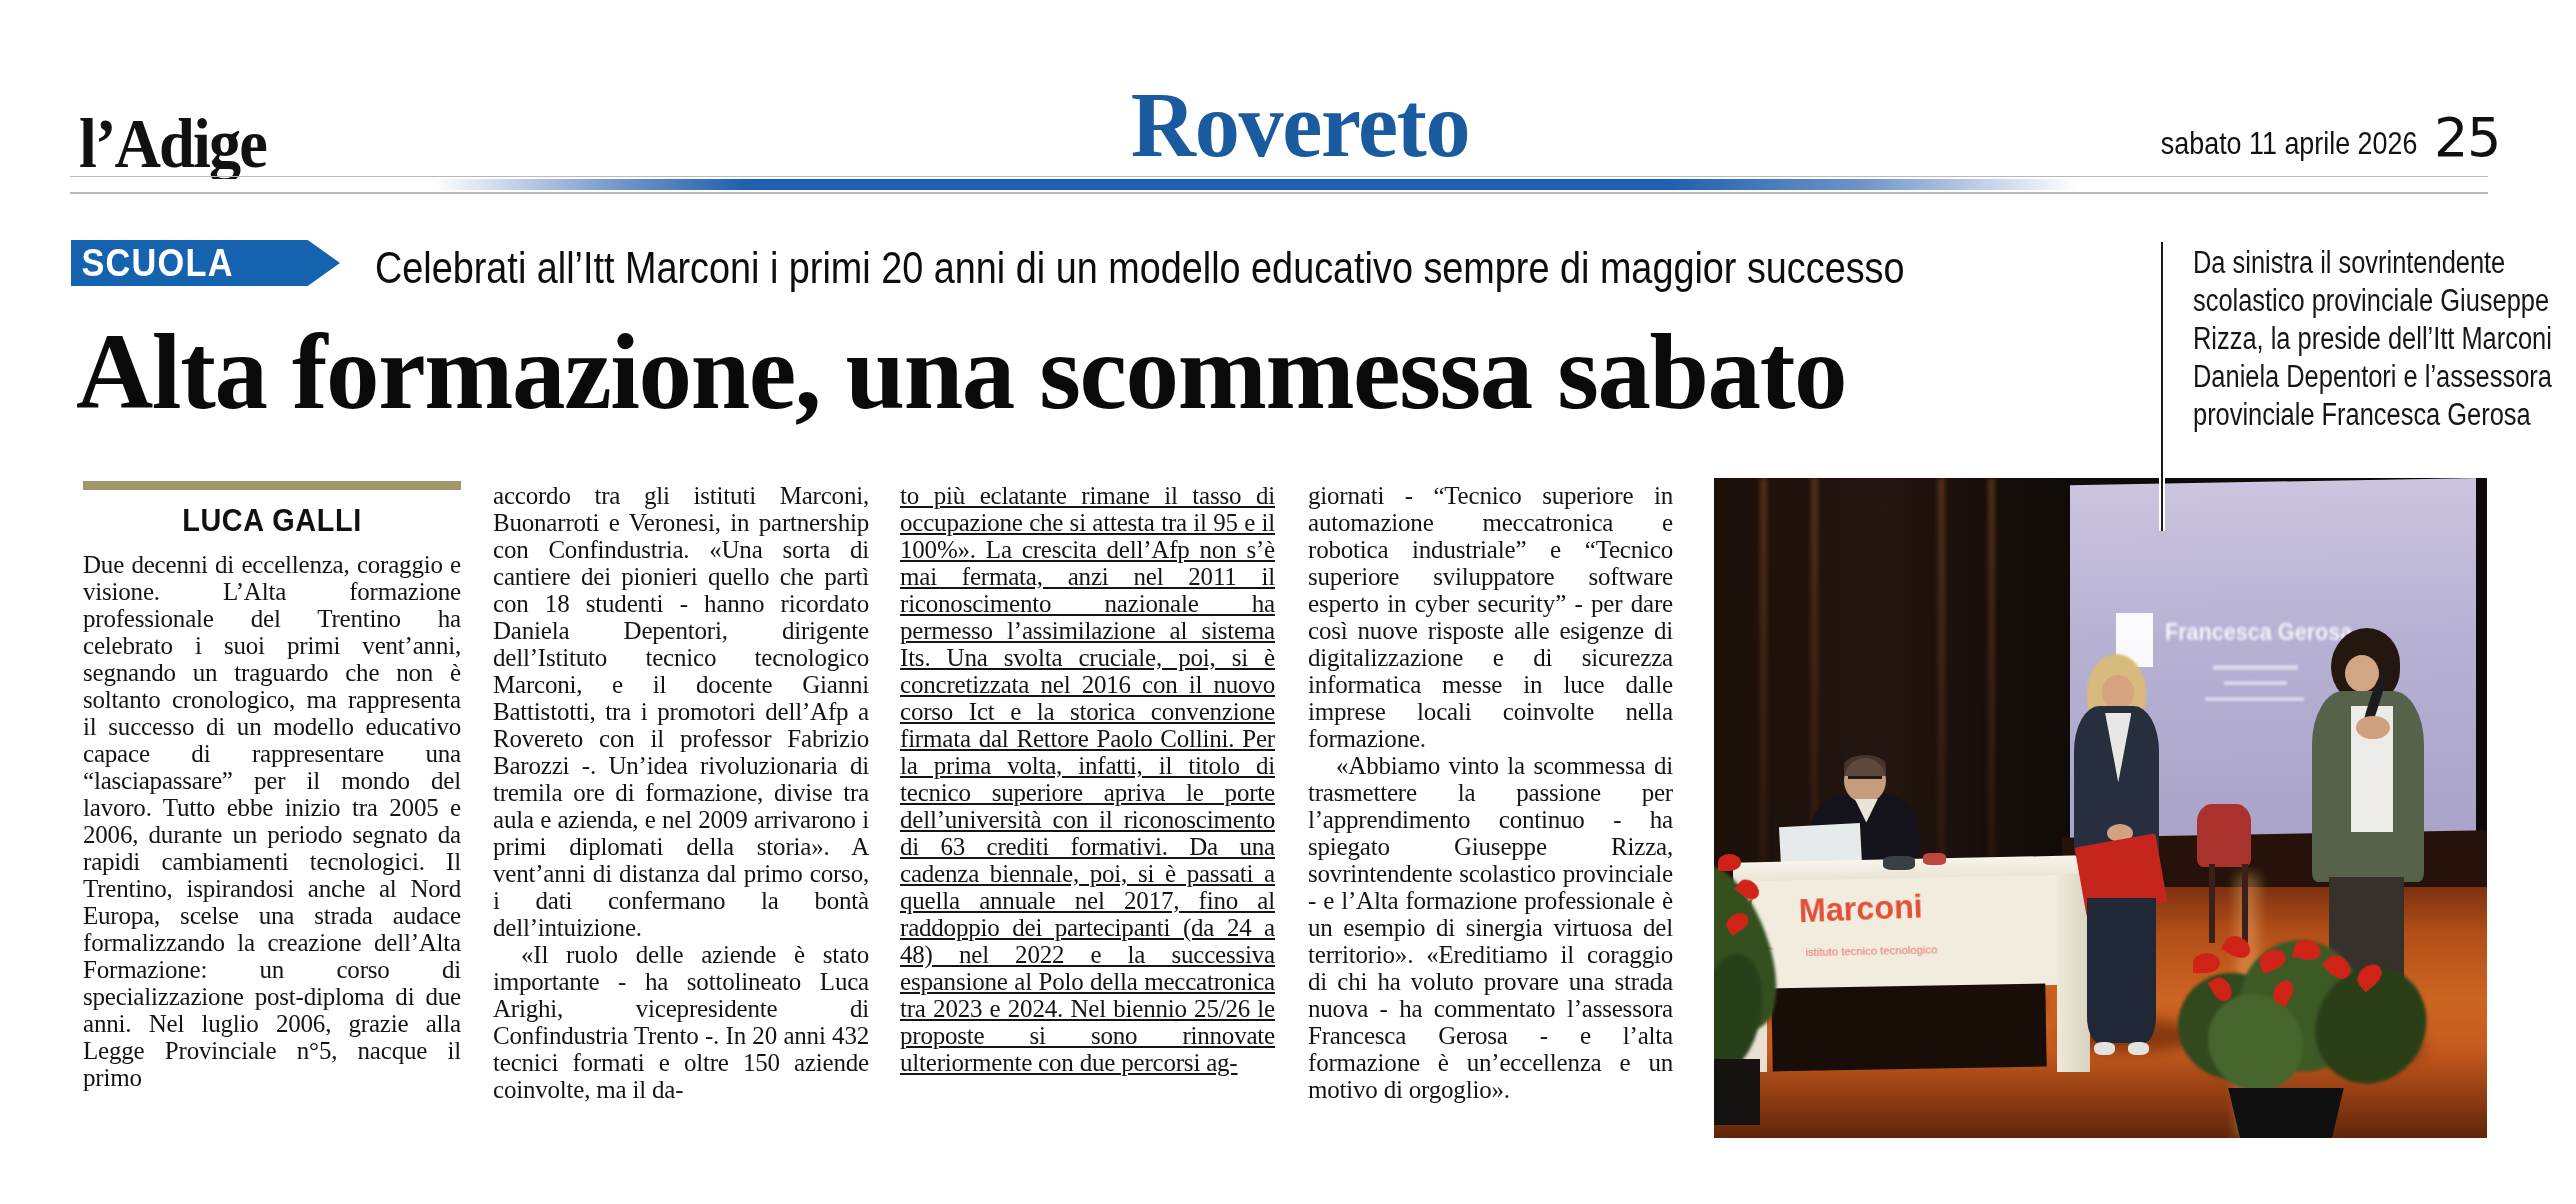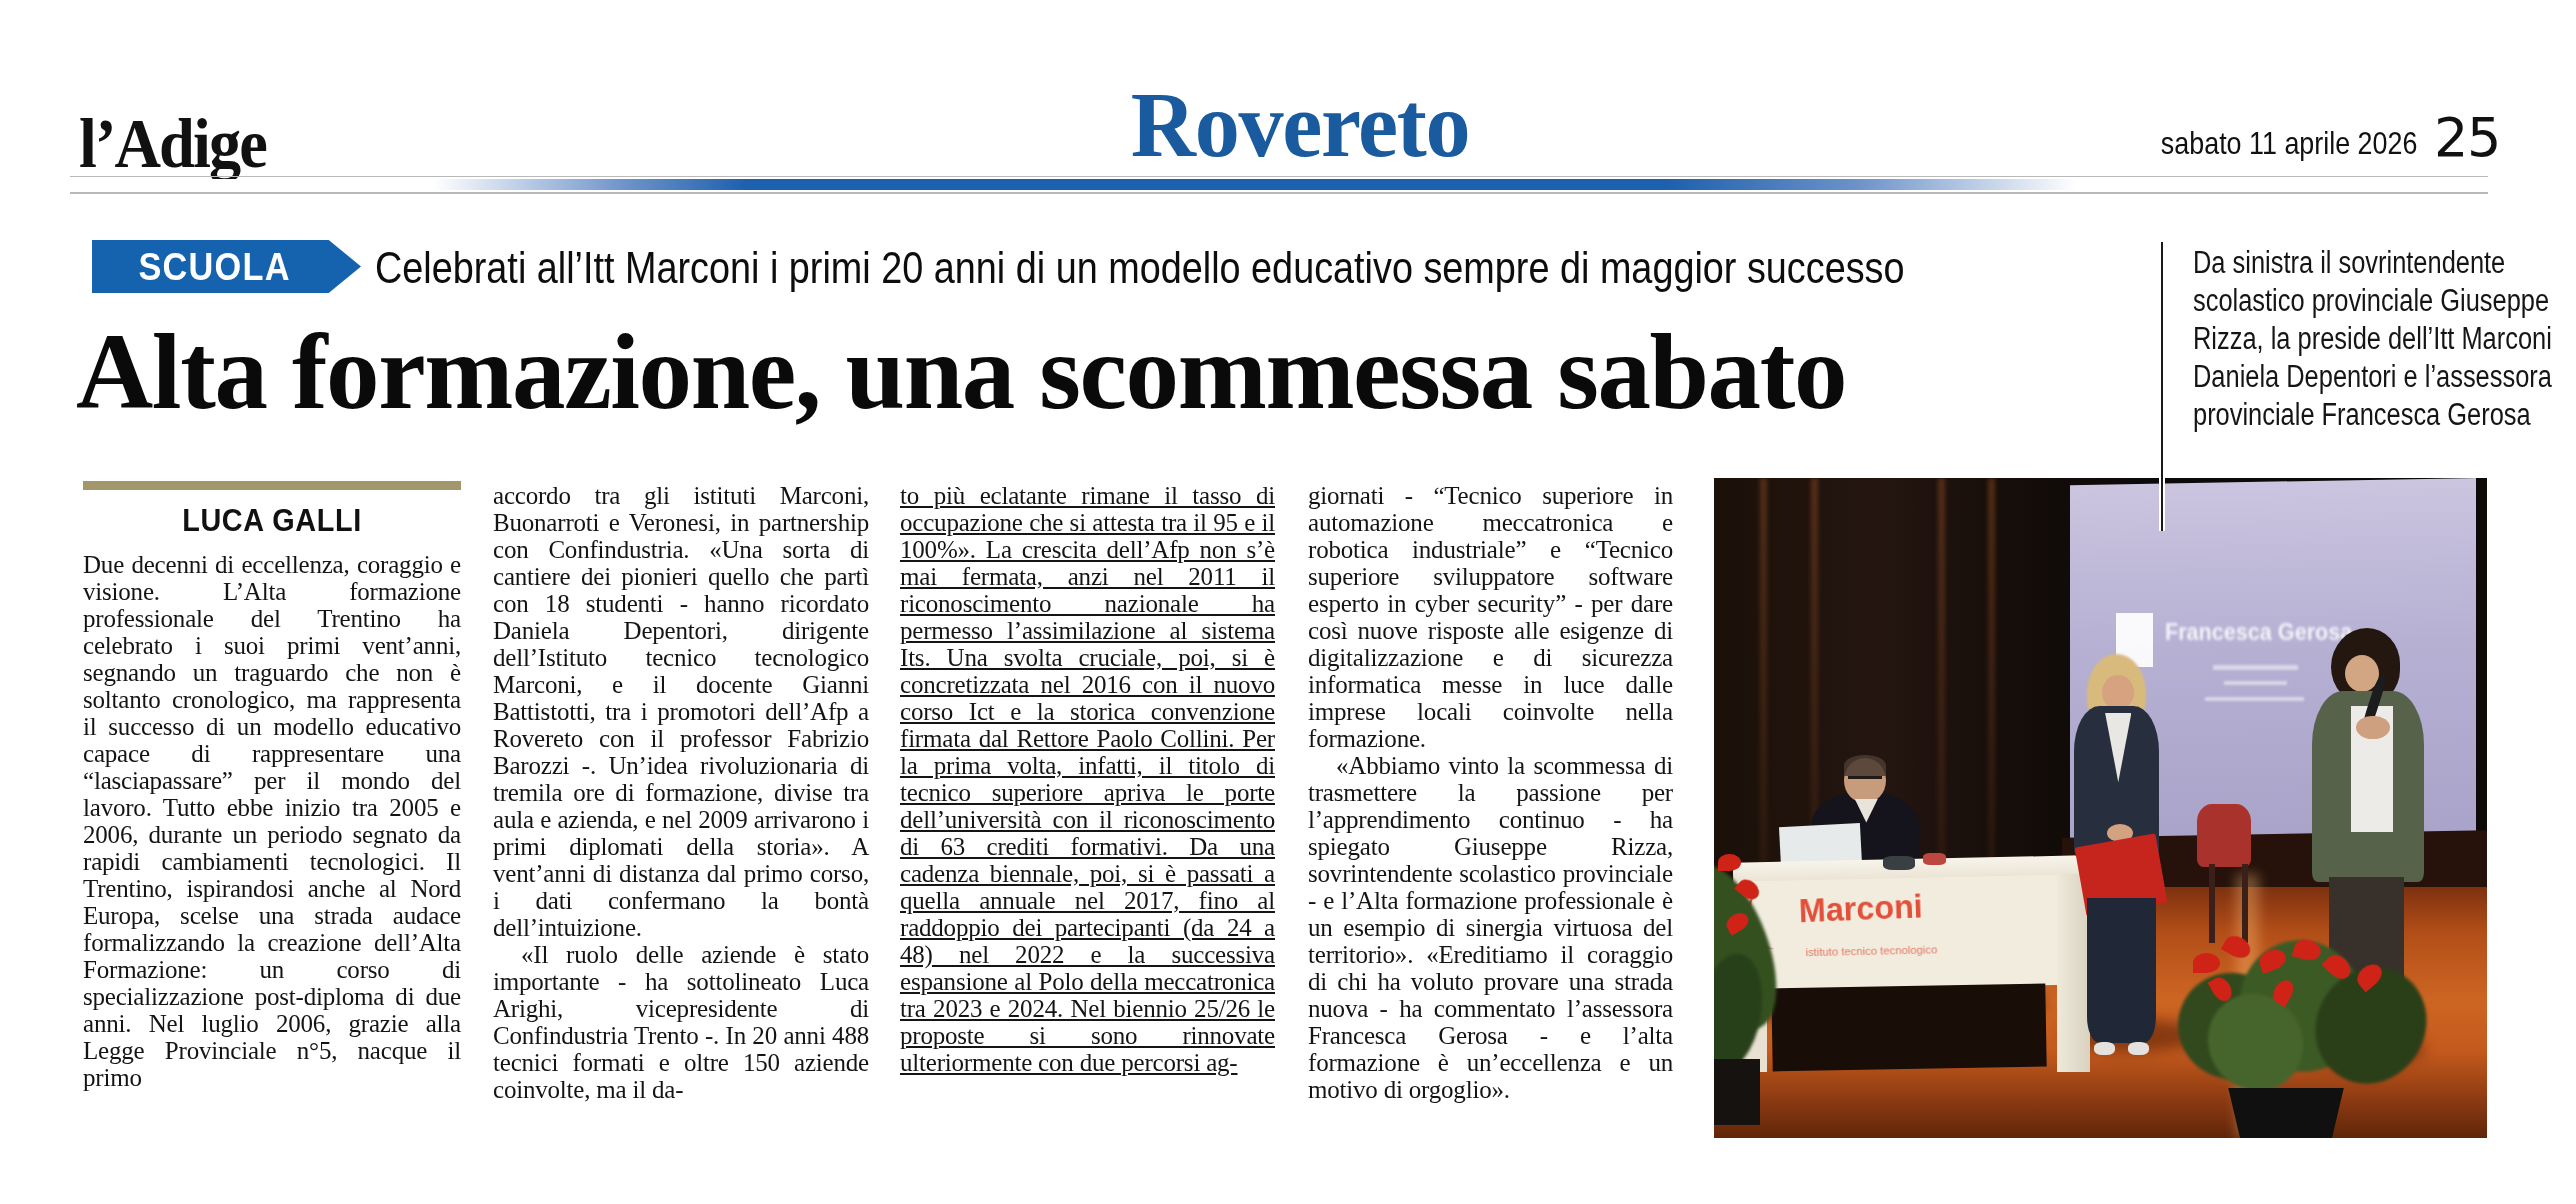--- a/index.html
+++ b/index.html
@@ -12,21 +12,21 @@
          transform:scaleX(.92);transform-origin:0 50%;}
   .section-title{left:1300px;top:70px;font-size:94px;font-weight:700;letter-spacing:-1.4px;
          transform:translateX(-50%) scaleX(.96);white-space:nowrap;}
   .edition-date{right:159px;top:125px;font-size:32px;transform:scaleX(.84);transform-origin:100% 50%;white-space:nowrap;}
   .page-num{left:2434px;top:106px;font-family:"DejaVu Sans", sans-serif;font-size:54px;font-weight:400;letter-spacing:-1.4px;}
   .head-rule{left:70px;top:176px;width:2418px;}
   .head-rule .thin{height:1.4px;background:#b9b9b9;}
   .head-rule .band{height:10.6px;margin:2.1px 0 2.1px 0;
      background:linear-gradient(90deg,#ffffff 0%,#ffffff 15%,#6d93c9 23%,#1d60ad 28%,#1d60ad 66%,#6d93c9 74%,#ffffff 83%,#ffffff 100%);}
   
-  .badge{left:92px;top:240px;width:269px;height:53px;display:flex;align-items:center;justify-content:center;
+  .badge{left:71px;top:240px;width:269px;height:46px;display:flex;align-items:center;
          clip-path:polygon(0 0,88% 0,100% 50%,88% 100%,0 100%);padding-right:24px;box-sizing:border-box;}
   .badge span{color:#fff;font-weight:700;font-size:39px;letter-spacing:1.4px;transform:scaleX(.88);}
   .kicker{left:375px;top:240px;height:55px;display:flex;align-items:center;font-size:45px;color:#0d0d0d;
           transform-origin:0 50%;transform:scaleX(.84);white-space:nowrap;}
   .headline{left:76px;top:316px;width:1973px;font-size:107px;line-height:113px;font-weight:700;
             letter-spacing:-1.4px;white-space:nowrap;color:#0a0a0a;}
   
   .photo-caption{left:2193px;top:244px;width:442px;font-size:31px;line-height:38px;color:#151515;
                  transform:scaleX(.82);transform-origin:0 0;}
   .leader{left:2159px;top:242px;width:6.3px;height:289px;background:#ffffff;z-index:6;}
@@ -131,21 +131,21 @@
   </div>
 
 <div class="abs byline-bar" style="background:#a2976b;"></div>
 <div class="abs byline cond">LUCA GALLI</div>
 
 <div class="abs col col1" lang="it">
   <p>Due decenni di eccellenza, coraggio e visione. L’Alta formazione professionale del Trentino ha celebrato i suoi primi vent’anni, segnando un traguardo che non è soltanto cronologico, ma rappresenta il successo di un modello educativo capace di rappresentare una “lasciapassare” per il mondo del lavoro. Tutto ebbe inizio tra 2005 e 2006, durante un periodo segnato da rapidi cambiamenti tecnologici. Il Trentino, ispirandosi anche al Nord Europa, scelse una strada audace formalizzando la creazione dell’Alta Formazione: un corso di specializzazione post-diploma di due anni. Nel luglio 2006, grazie alla Legge Provinciale n°5, nacque il primo</p>
 </div>
 <div class="abs col col2" lang="it">
   <p>accordo tra gli istituti Marconi, Buonarroti e Veronesi, in partnership con Confindustria. «Una sorta di cantiere dei pionieri quello che partì con 18 studenti - hanno ricordato Daniela Depentori, dirigente dell’Istituto tecnico tecnologico Marconi, e il docente Gianni Battistotti, tra i promotori dell’Afp a Rovereto con il professor Fabrizio Barozzi -. Un’idea rivoluzionaria di tremila ore di formazione, divise tra aula e azienda, e nel 2009 arrivarono i primi diplomati della storia». A vent’anni di distanza dal primo corso, i dati confermano la bontà dell’intuizione.</p>
-  <p>«Il ruolo delle aziende è stato importante - ha sottolineato Luca Arighi, vicepresidente di Confindustria Trento -. In 20 anni 488 tecnici formati e oltre 150 aziende coinvolte, ma il da-</p>
+  <p>«Il ruolo delle aziende è stato importante - ha sottolineato Luca Arighi, vicepresidente di Confindustria Trento -. In 20 anni 432 tecnici formati e oltre 150 aziende coinvolte, ma il da-</p>
 </div>
 <div class="abs col col3" lang="it">
   <p>to più eclatante rimane il tasso di occupazione che si attesta tra il 95 e il 100%». La crescita dell’Afp non s’è mai fermata, anzi nel 2011 il riconoscimento nazionale ha permesso l’assimilazione al sistema Its. Una svolta cruciale, poi, si è concretizzata nel 2016 con il nuovo corso Ict e la storica convenzione firmata dal Rettore Paolo Collini. Per la prima volta, infatti, il titolo di tecnico superiore apriva le porte dell’università con il riconoscimento di 63 crediti formativi. Da una cadenza biennale, poi, si è passati a quella annuale nel 2017, fino al raddoppio dei partecipanti (da 24 a 48) nel 2022 e la successiva espansione al Polo della meccatronica tra 2023 e 2024. Nel biennio 25/26 le proposte si sono rinnovate ulteriormente con due percorsi ag-</p>
 </div>
 <div class="abs col col4" lang="it">
   <p>giornati - “Tecnico superiore in automazione meccatronica e robotica industriale” e “Tecnico superiore sviluppatore software esperto in cyber security” - per dare così nuove risposte alle esigenze di digitalizzazione e di sicurezza informatica messe in luce dalle imprese locali coinvolte nella formazione.</p>
   <p>«Abbiamo vinto la scommessa di trasmettere la passione per l’apprendimento continuo - ha spiegato Giuseppe Rizza, sovrintendente scolastico provinciale - e l’Alta formazione professionale è un esempio di sinergia virtuosa del territorio». «Ereditiamo il coraggio di chi ha voluto provare una strada nuova - ha commentato l’assessora Francesca Gerosa - e l’alta formazione è un’eccellenza e un motivo di orgoglio».</p>
 </div>
 
 <div class="abs photo">

